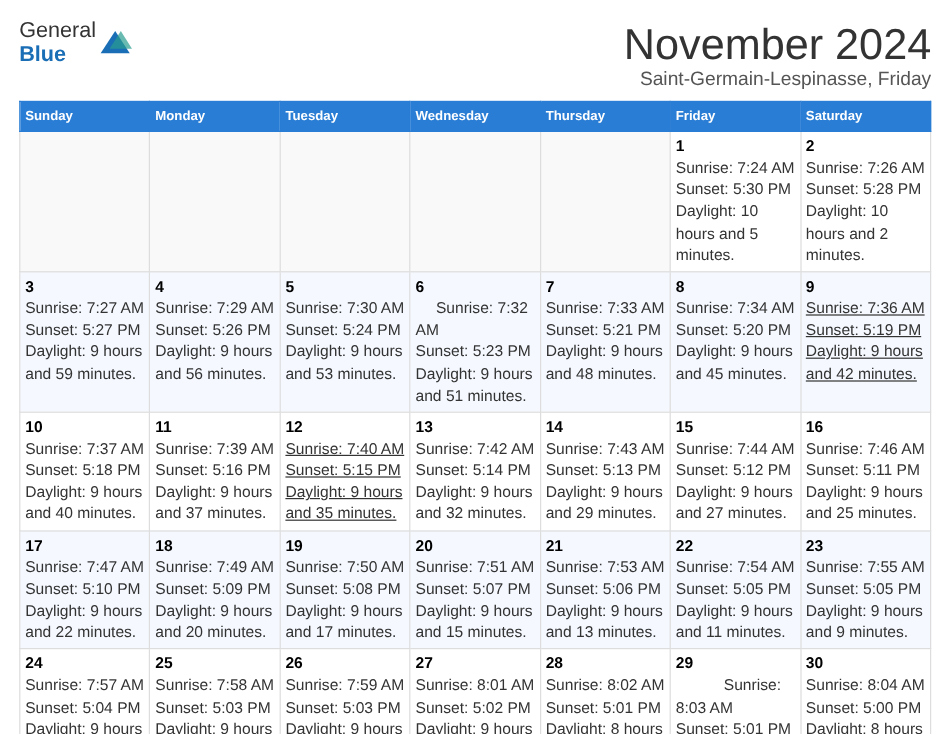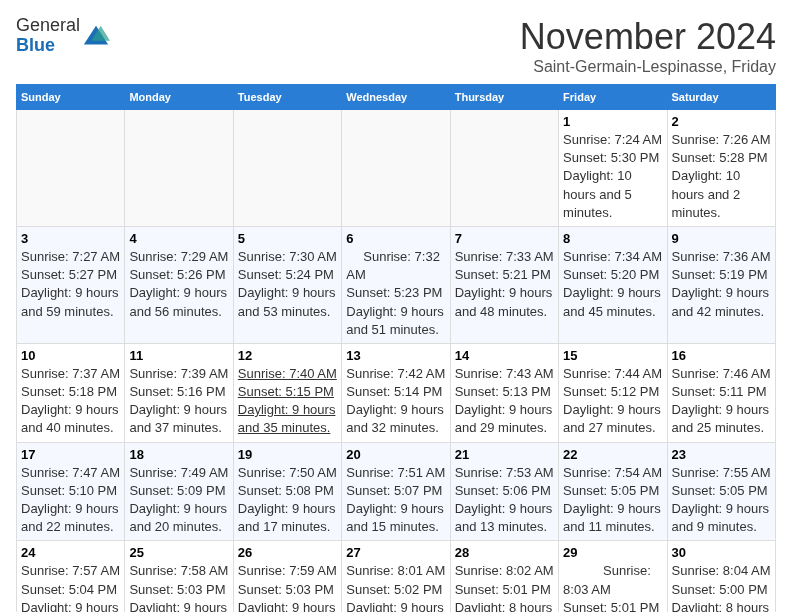--- a/index.html
+++ b/index.html
@@ -81,21 +81,21 @@
 Daylight: 9 hours and 53 minutes.</span></td>
         <td><span class="day-num">6</span><span class="day-detail" style="white-space: pre-line; margin-left: 17px;">Sunrise: 7:32 AM
 Sunset: 5:23 PM
 Daylight: 9 hours and 51 minutes.</span></td>
         <td><span class="day-num">7</span><span class="day-detail" style="white-space: pre-line;">Sunrise: 7:33 AM
 Sunset: 5:21 PM
 Daylight: 9 hours and 48 minutes.</span></td>
         <td><span class="day-num">8</span><span class="day-detail" style="white-space: pre-line;">Sunrise: 7:34 AM
 Sunset: 5:20 PM
 Daylight: 9 hours and 45 minutes.</span></td>
-        <td><span class="day-num">9</span><span class="day-detail" style="white-space: pre-line;">Sunrise: 7:36 AM
+        <td><span class="day-num">9</span><span class="day-detail" style="white-space: pre-line; text-decoration: underline;">Sunrise: 7:36 AM
 Sunset: 5:19 PM
 Daylight: 9 hours and 42 minutes.</span></td>
       </tr>
       <tr>
         <td><span class="day-num">10</span><span class="day-detail" style="white-space: pre-line;">Sunrise: 7:37 AM
 Sunset: 5:18 PM
 Daylight: 9 hours and 40 minutes.</span></td>
         <td><span class="day-num">11</span><span class="day-detail" style="white-space: pre-line;">Sunrise: 7:39 AM
 Sunset: 5:16 PM
 Daylight: 9 hours and 37 minutes.</span></td>

